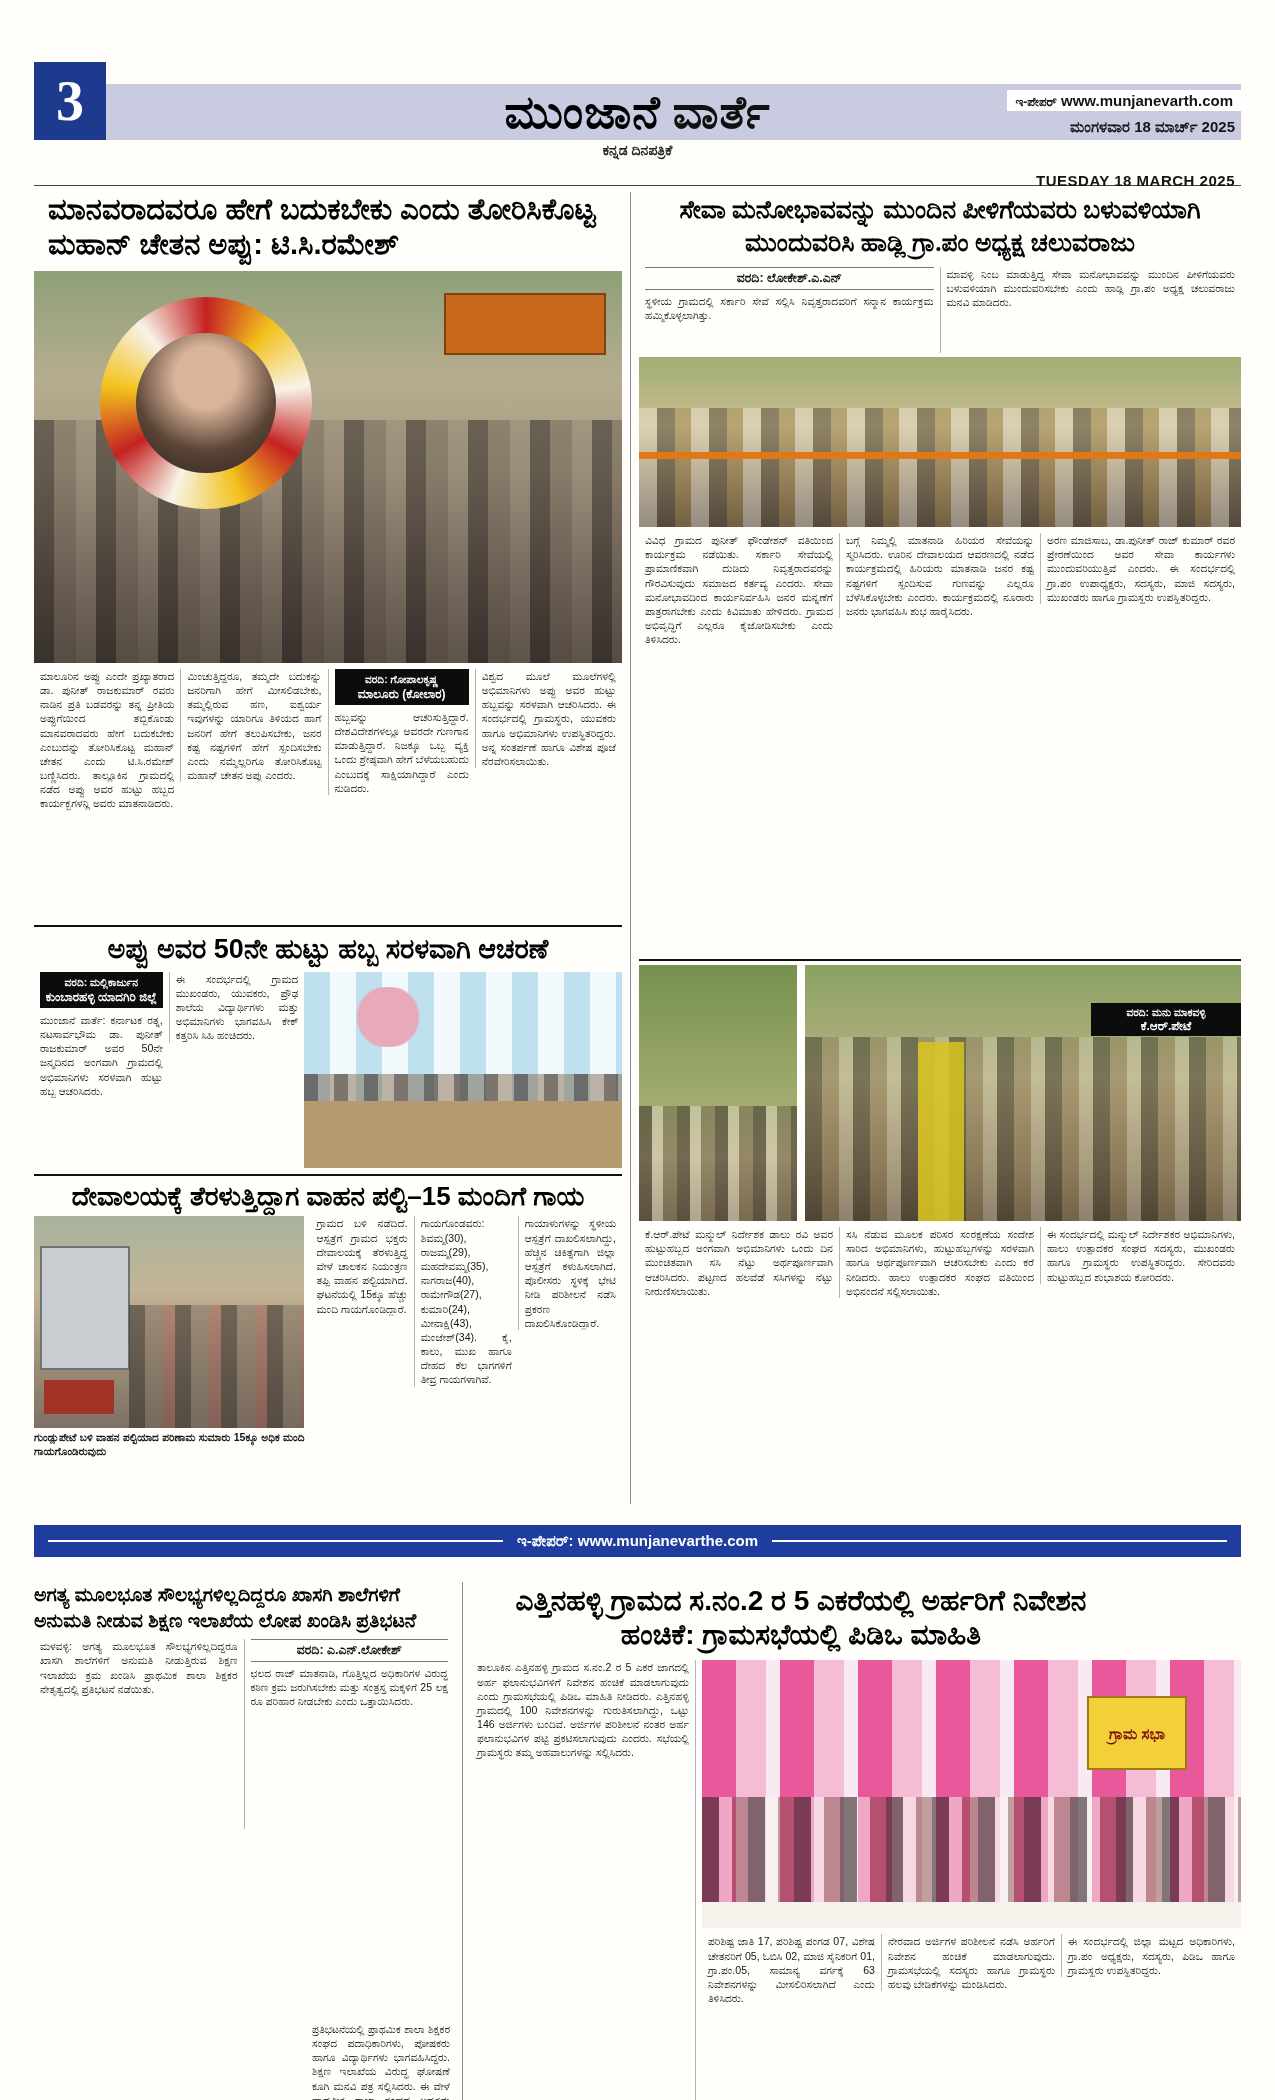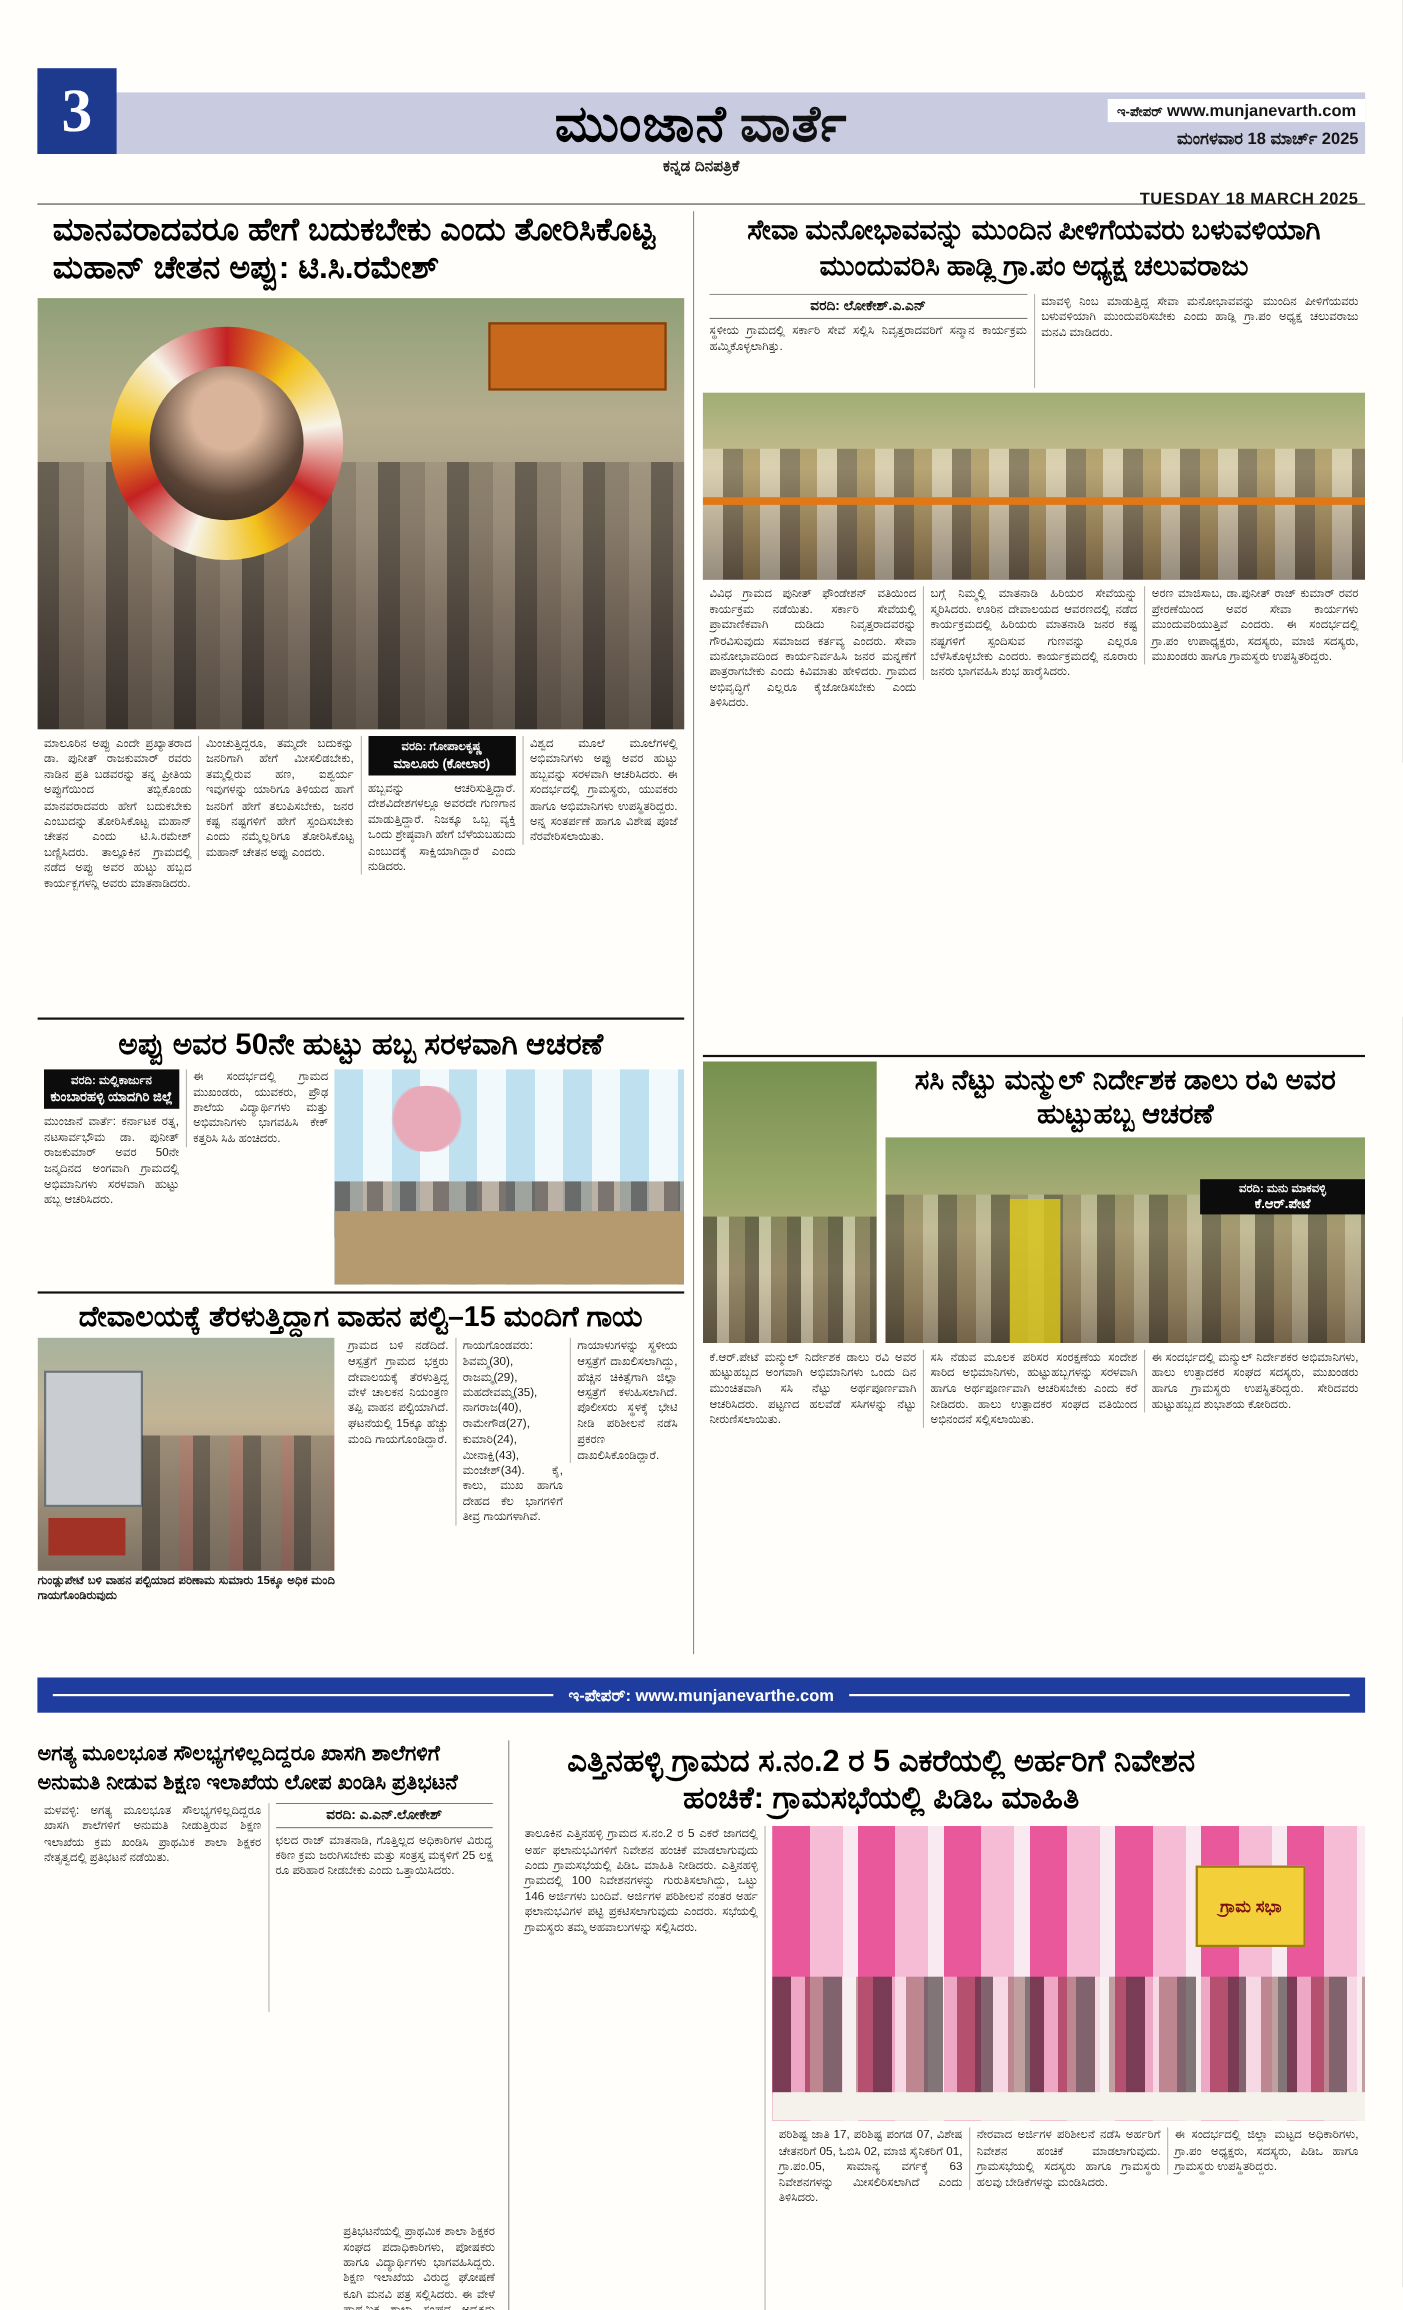--- a/index.html
+++ b/index.html
@@ -242,21 +242,20 @@
             <div class="bcol">ಅರಣ ಮಾಜಿಸಾಬ, ಡಾ.ಪುನೀತ್ ರಾಜ್ ಕುಮಾರ್ ರವರ ಪ್ರೇರಣೆಯಿಂದ ಅವರ ಸೇವಾ ಕಾರ್ಯಗಳು ಮುಂದುವರಿಯುತ್ತಿವೆ ಎಂದರು. ಈ ಸಂದರ್ಭದಲ್ಲಿ ಗ್ರಾ.ಪಂ ಉಪಾಧ್ಯಕ್ಷರು, ಸದಸ್ಯರು, ಮಾಜಿ ಸದಸ್ಯರು, ಮುಖಂಡರು ಹಾಗೂ ಗ್ರಾಮಸ್ಥರು ಉಪಸ್ಥಿತರಿದ್ದರು.</div>
           </div>
         </div>
 
         <div class="art-d rule-top">
           <div class="drow">
             <div class="photo photo-d-left">
               <div class="ppl"></div>
             </div>
             <div class="dright">
-              <div class="hl hl-d">ಸಸಿ ನೆಟ್ಟು ಮನ್ಮುಲ್ ನಿರ್ದೇಶಕ ಡಾಲು ರವಿ ಅವರ ಹುಟ್ಟುಹಬ್ಬ ಆಚರಣೆ</div>
               <div class="photo photo-d-main">
                 <div class="ppl"></div>
                 <div class="yellow"></div>
                 <div class="byl byl-d">
                   <span class="l1">ವರದಿ: ಮನು ಮಾಕವಳ್ಳಿ</span>
                   <span class="l2">ಕೆ.ಆರ್.ಪೇಟೆ</span>
                 </div>
               </div>
             </div>
           </div>

